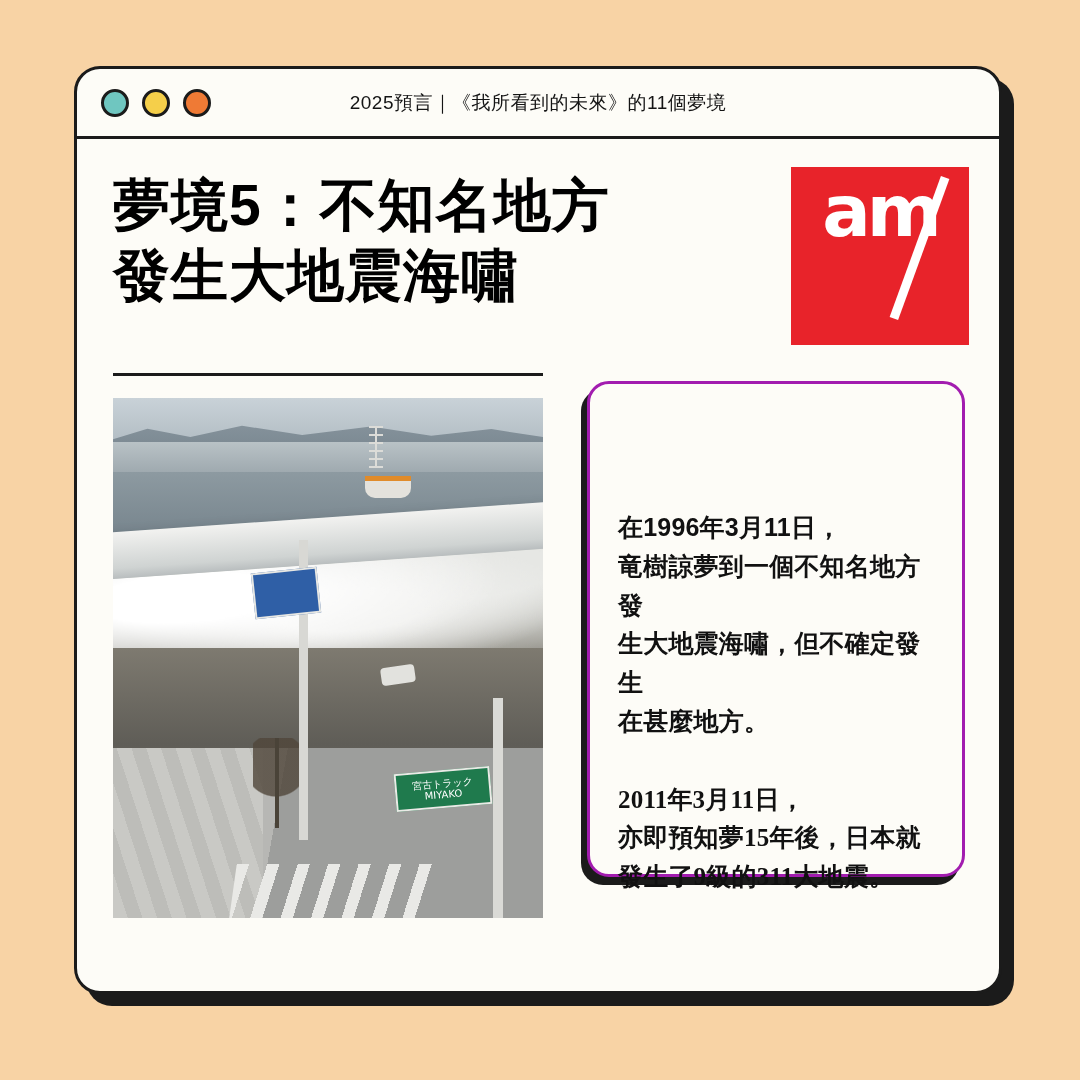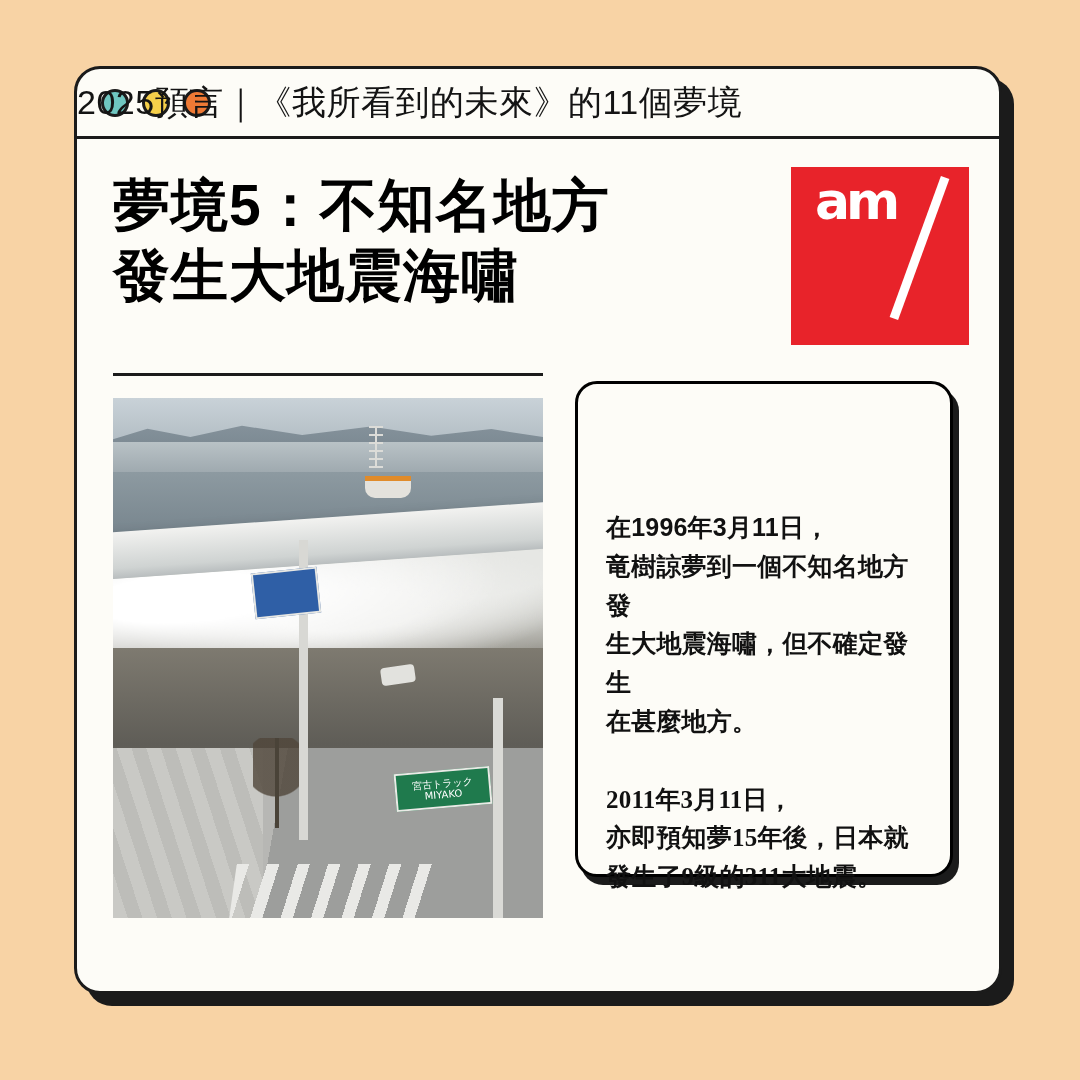--- a/index.html
+++ b/index.html
@@ -58,21 +58,22 @@
     width: 28px;
     height: 28px;
     border-radius: 50%;
     border: 3px solid #1b1b1b;
   }
 
   .titlebar-text {
     position: absolute;
     left: 0;
     right: 0;
-    font-size: 34px;
+    text-align: center;
+    font-size: 19px;
     letter-spacing: 0.5px;
     color: #141414;
     pointer-events: none;
   }
 
   
   .headline-wrap {
     display: flex;
     align-items: flex-start;
     padding: 26px 30px 0 36px;
@@ -96,28 +97,27 @@
     position: relative;
     flex: none;
     margin-top: 2px;
   }
 
   .logo-am {
     position: absolute;
     top: 8px;
     left: 0;
     right: 0;
-    text-align: left;
+    text-align: center;
     color: #ffffff;
     font-family: "DejaVu Sans", sans-serif;
-    font-size: 52px;
+    font-size: 72px;
     font-weight: bold;
     letter-spacing: -4px;
     line-height: 1;
-    padding-left: 24px;
   }
 
   .logo-730 {
     position: absolute;
     top: 82px;
     left: 0;
     right: 0;
     text-align: center;
     color: #ffffff;
     font-family: "DejaVu Sans", sans-serif;
@@ -263,26 +263,26 @@
     left: 10px;
     top: 16px;
     width: 378px;
     height: 496px;
     background: #1b1b1b;
     border-radius: 22px;
   }
 
   .panel {
     position: absolute;
-    left: 4px;
+    left: 16px;
     top: 8px;
     width: 378px;
     height: 496px;
     background: #fdfcf7;
-    border: 3px solid #000000;
+    border: 3px solid #a21caf;
     border-radius: 22px;
     padding: 124px 22px 0 28px;
   }
 
   .para {
     font-size: 25px;
     font-weight: bold;
     line-height: 1.55;
     color: #111;
     white-space: pre-line;

